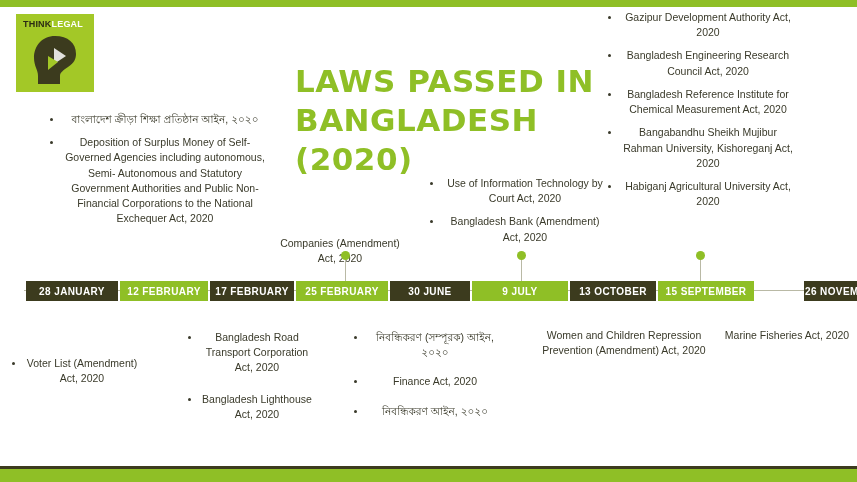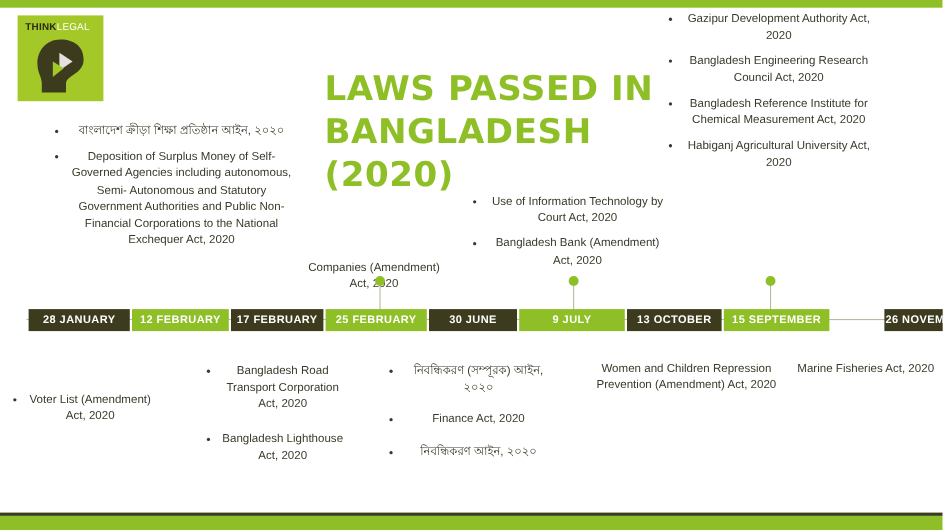--- a/index.html
+++ b/index.html
@@ -50,21 +50,21 @@
   .logo-text {
     position: absolute;
     left: 7px; top: 5px;
     font-size: 9px;
     font-weight: bold;
     letter-spacing: 0.2px;
     color: #2b2b14;
   }
   .logo-text .legal {
     color: #ffffff;
-    font-weight: normal;
+    font-weight: bold;
   }
   .logo-head {
     position: absolute;
     left: 14px; top: 20px;
     width: 50px; height: 52px;
   }
 
   
   .title {
     position: absolute;
@@ -196,20 +196,21 @@
       <li>Use of Information Technology by Court Act, 2020</li>
       <li>Bangladesh Bank (Amendment) Act, 2020</li>
     </ul>
   </div>
 
   <div class="bullets" style="left:606px; top:10px; width:190px;">
     <ul>
       <li>Gazipur Development Authority Act, 2020</li>
       <li>Bangladesh Engineering Research Council Act, 2020</li>
       <li>Bangladesh Reference Institute for Chemical Measurement Act, 2020</li>
+      <li>Bangabandhu Sheikh Mujibur Rahman University, Kishoreganj Act, 2020</li>
       <li>Habiganj Agricultural University Act, 2020</li>
     </ul>
   </div>
 
   <div class="timeline-line"></div>
 
   <div class="stem" style="left:345px; top:256px; height:26px;"></div>
   <div class="dot" style="left:341px; top:251px;"></div>
 
   <div class="stem" style="left:521px; top:256px; height:26px;"></div>

